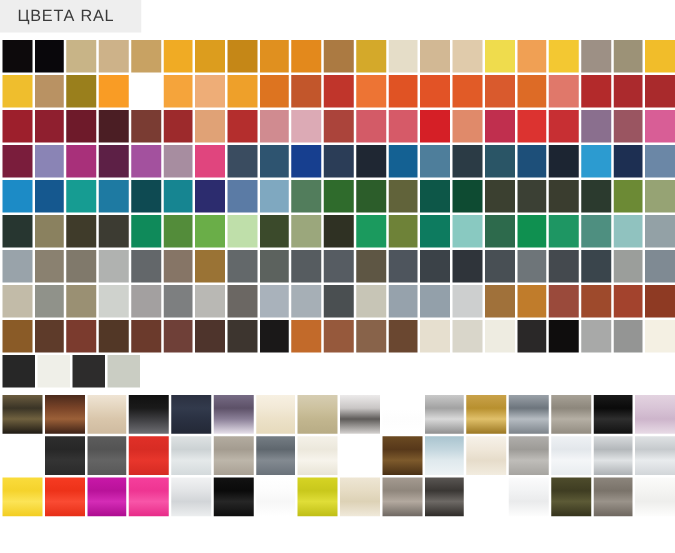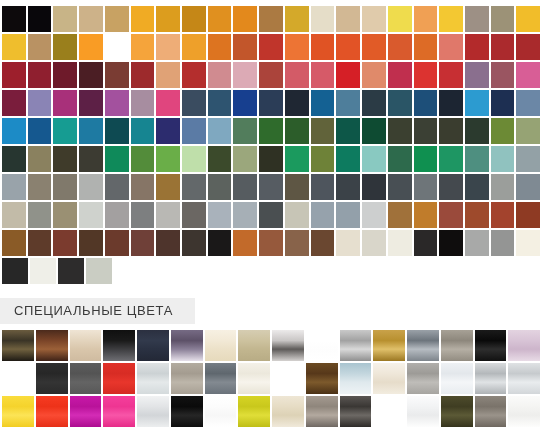--- a/index.html
+++ b/index.html
@@ -44,20 +44,23 @@
 
   #ral-section{padding:6px 0 0 2px;}
   #spec-section{padding:6px 0 0 2px;}
   #spec-header-wrap{margin-top:14px;}
 </style>
 </head>
 <body>
 
 <div class="page">
 
+  <div class="hdr-wrap">
+    <div class="section-header">ЦВЕТА RAL</div>
+  </div>
   <div id="ral-section" class="grid ral">
       <div class="row">
         <div class="sw" title="#0d0a0c" style="background: rgb(13, 10, 12);"></div>
         <div class="sw" title="#09070b" style="background: rgb(9, 7, 11);"></div>
         <div class="sw" title="#c8b487" style="background: rgb(200, 180, 135);"></div>
         <div class="sw" title="#cdb289" style="background: rgb(205, 178, 137);"></div>
         <div class="sw" title="#c8a263" style="background: rgb(200, 162, 99);"></div>
         <div class="sw" title="#f0ab24" style="background: rgb(240, 171, 36);"></div>
         <div class="sw" title="#dc9d1e" style="background: rgb(220, 157, 30);"></div>
         <div class="sw" title="#c58717" style="background: rgb(197, 135, 23);"></div>
@@ -260,23 +263,20 @@
         <div class="sw" title="#f4f0e3" style="background: rgb(244, 240, 227);"></div>
       </div>
       <div class="row">
         <div class="sw" title="#272727" style="background: rgb(39, 39, 39);"></div>
         <div class="sw" title="#efefe8" style="background: rgb(239, 239, 232);"></div>
         <div class="sw" title="#2d2c2c" style="background: rgb(45, 44, 44);"></div>
         <div class="sw" title="#cacdc3" style="background: rgb(202, 205, 195);"></div>
       </div>
     </div>
 
-  <div class="hdr-wrap" id="spec-header-wrap">
-    <div class="section-header">СПЕЦИАЛЬНЫЕ ЦВЕТА</div>
-  </div>
   <div id="spec-section" class="grid spec">
       <div class="row">
         <div class="sw" style="background: linear-gradient(rgb(107, 92, 63) 0%, rgb(58, 52, 38) 34%, rgb(112, 97, 63) 62%, rgb(30, 26, 20) 100%);"></div>
         <div class="sw" style="background: linear-gradient(rgb(75, 42, 28) 0%, rgb(122, 68, 40) 34%, rgb(155, 96, 56) 62%, rgb(62, 34, 23) 100%);"></div>
         <div class="sw" style="background: linear-gradient(rgb(239, 228, 212) 0%, rgb(227, 212, 189) 34%, rgb(217, 198, 171) 62%, rgb(207, 187, 160) 100%);"></div>
         <div class="sw" style="background: linear-gradient(rgb(16, 16, 16) 0%, rgb(26, 26, 26) 34%, rgb(61, 61, 64) 62%, rgb(110, 110, 115) 100%);"></div>
         <div class="sw" style="background: linear-gradient(rgb(43, 48, 64) 0%, rgb(50, 58, 76) 34%, rgb(42, 49, 66) 62%, rgb(35, 40, 54) 100%);"></div>
         <div class="sw" style="background: linear-gradient(rgb(118, 107, 132) 0%, rgb(93, 81, 104) 34%, rgb(138, 127, 151) 62%, rgb(230, 224, 234) 100%);"></div>
         <div class="sw" style="background: linear-gradient(rgb(247, 240, 226) 0%, rgb(242, 233, 214) 34%, rgb(236, 225, 200) 62%, rgb(230, 218, 188) 100%);"></div>
         <div class="sw" style="background: linear-gradient(rgb(214, 205, 178) 0%, rgb(205, 194, 159) 34%, rgb(194, 182, 143) 62%, rgb(184, 172, 133) 100%);"></div>

